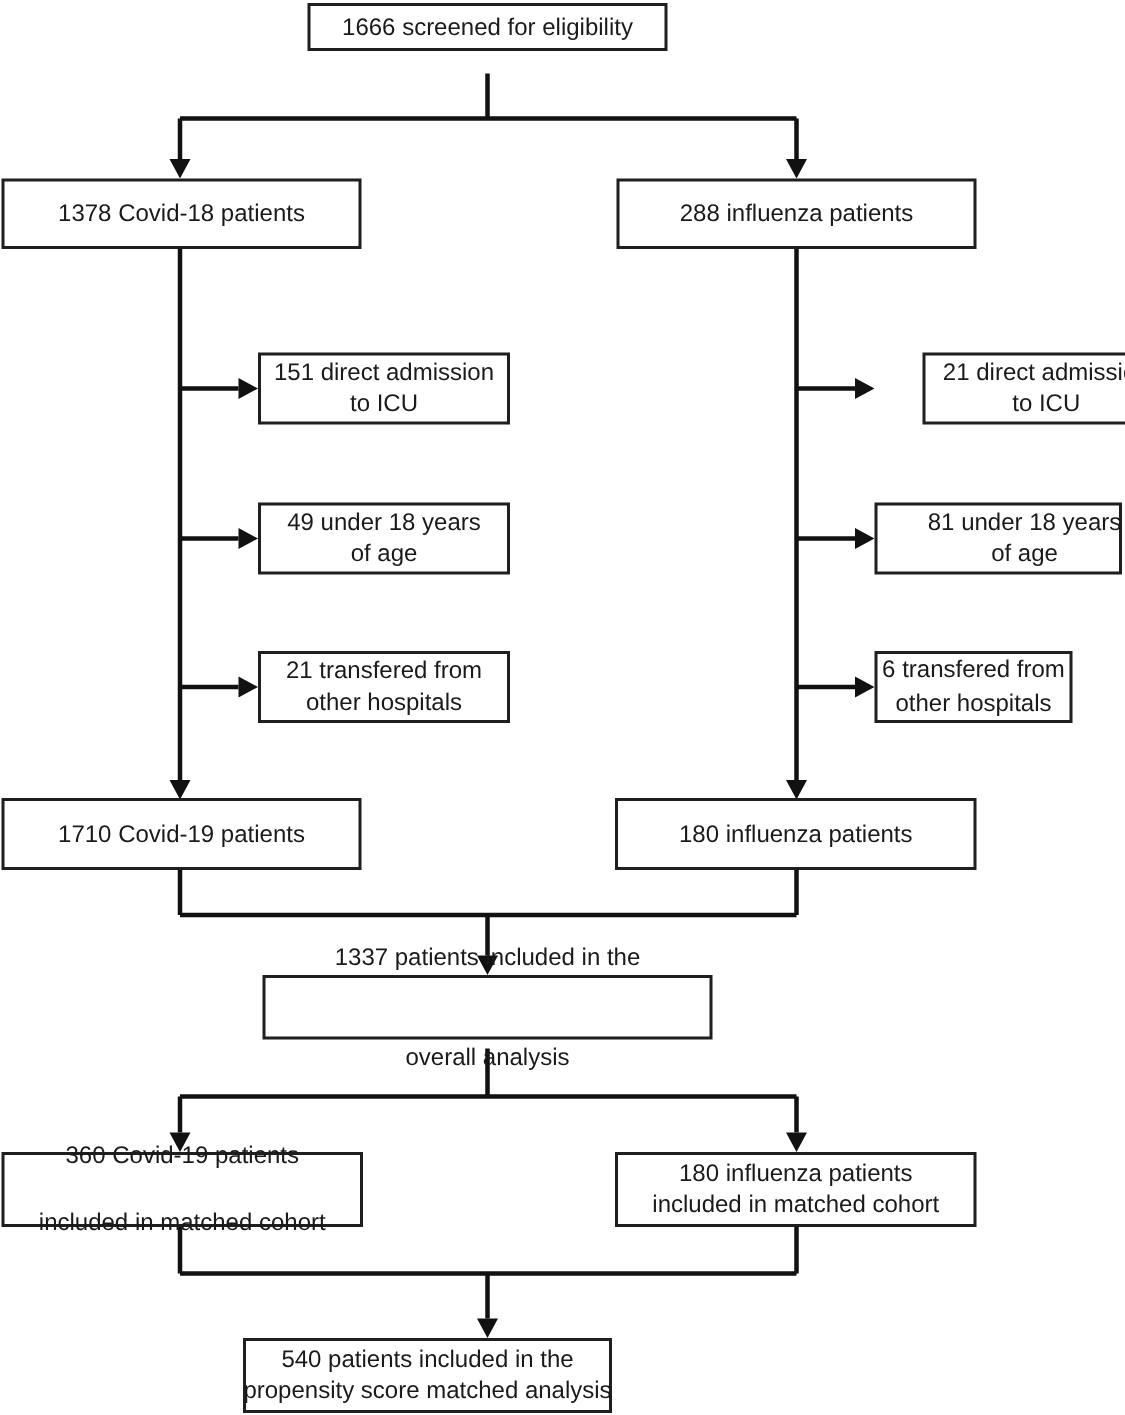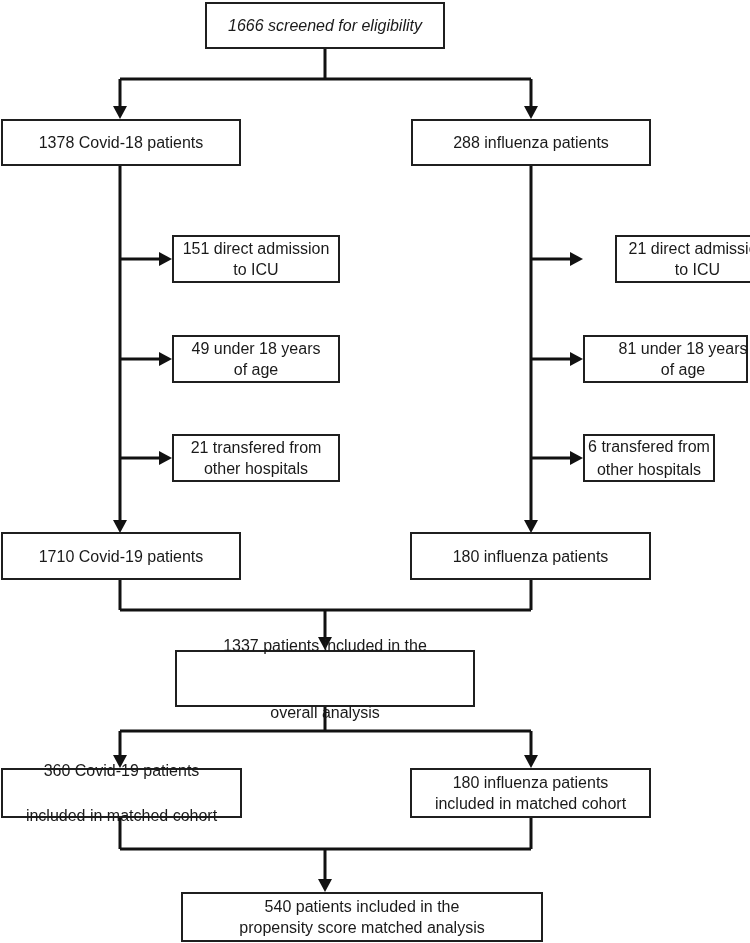--- a/index.html
+++ b/index.html
@@ -97,21 +97,21 @@
       <polygon points="120,768 113,755 127,755"></polygon>
       <polygon points="531,768 524,755 538,755"></polygon>
     </g>
 
     <g>
       <path d="M120 818 V849 M531 818 V849 M120 849 H531 M325 849 V879"></path>
       <polygon points="325,892 318,879 332,879"></polygon>
     </g>
   </svg>
 
-  <div class="node" style="left:205px; top:2px; width:240px; height:47px;font-style:italic;">
+  <div class="node" style="left:205px; top:2px; width:240px; height:32px;">
     <span class="ln">1666 screened for eligibility</span>
   </div>
 
   <div class="node" style="left:1px; top:119px; width:240px; height:47px;">
     <span class="ln">1378 Covid-18 patients</span>
   </div>
 
   <div class="node" style="left:411px; top:119px; width:240px; height:47px;">
     <span class="ln">288 influenza patients</span>
   </div>
@@ -147,33 +147,33 @@
   </div>
 
   <div class="node" style="left:1px; top:532px; width:240px; height:48px;">
     <span class="ln">1710 Covid-19 patients</span>
   </div>
 
   <div class="node" style="left:410px; top:532px; width:241px; height:48px;">
     <span class="ln">180 influenza patients</span>
   </div>
 
-  <div class="node" style="left:175px; top:650px; width:300px; height:57px;gap:46px;">
+  <div class="node" style="left:175px; top:650px; width:300px; height:43px;gap:46px;">
     <span class="ln">1337 patients included in the</span>
     <span class="ln">overall analysis</span>
   </div>
 
   <div class="node" style="left:1px; top:768px; width:241px; height:50px;gap:24px;">
     <span class="ln">360 Covid-19 patients</span>
     <span class="ln">included in matched cohort</span>
   </div>
 
   <div class="node" style="left:410px; top:768px; width:241px; height:50px;">
     <span class="ln">180 influenza patients</span>
     <span class="ln">included in matched cohort</span>
   </div>
 
-  <div class="node" style="left:181px; top:892px; width:362px; height:50px;">
+  <div class="node" style="left:162px; top:892px; width:246px; height:50px;">
     <span class="ln">540 patients included in the</span>
     <span class="ln">propensity score matched analysis</span>
   </div>
 
 </div>
 
 </body></html>

